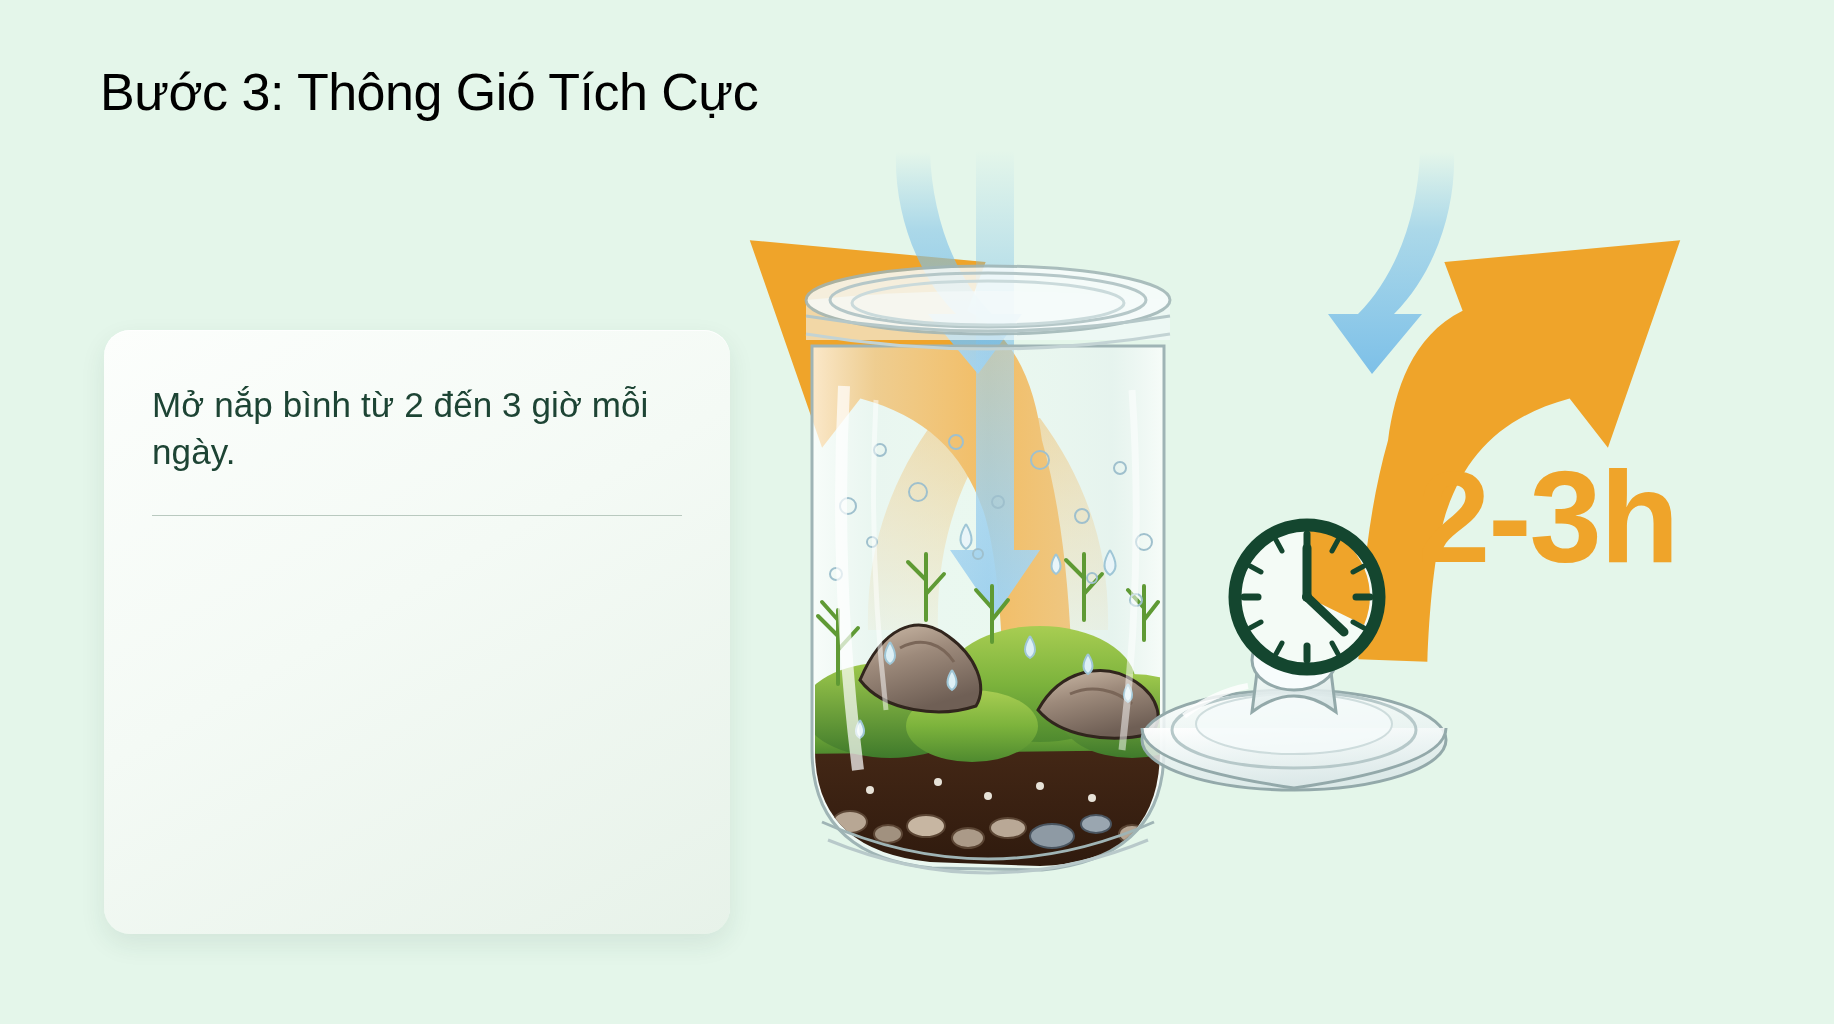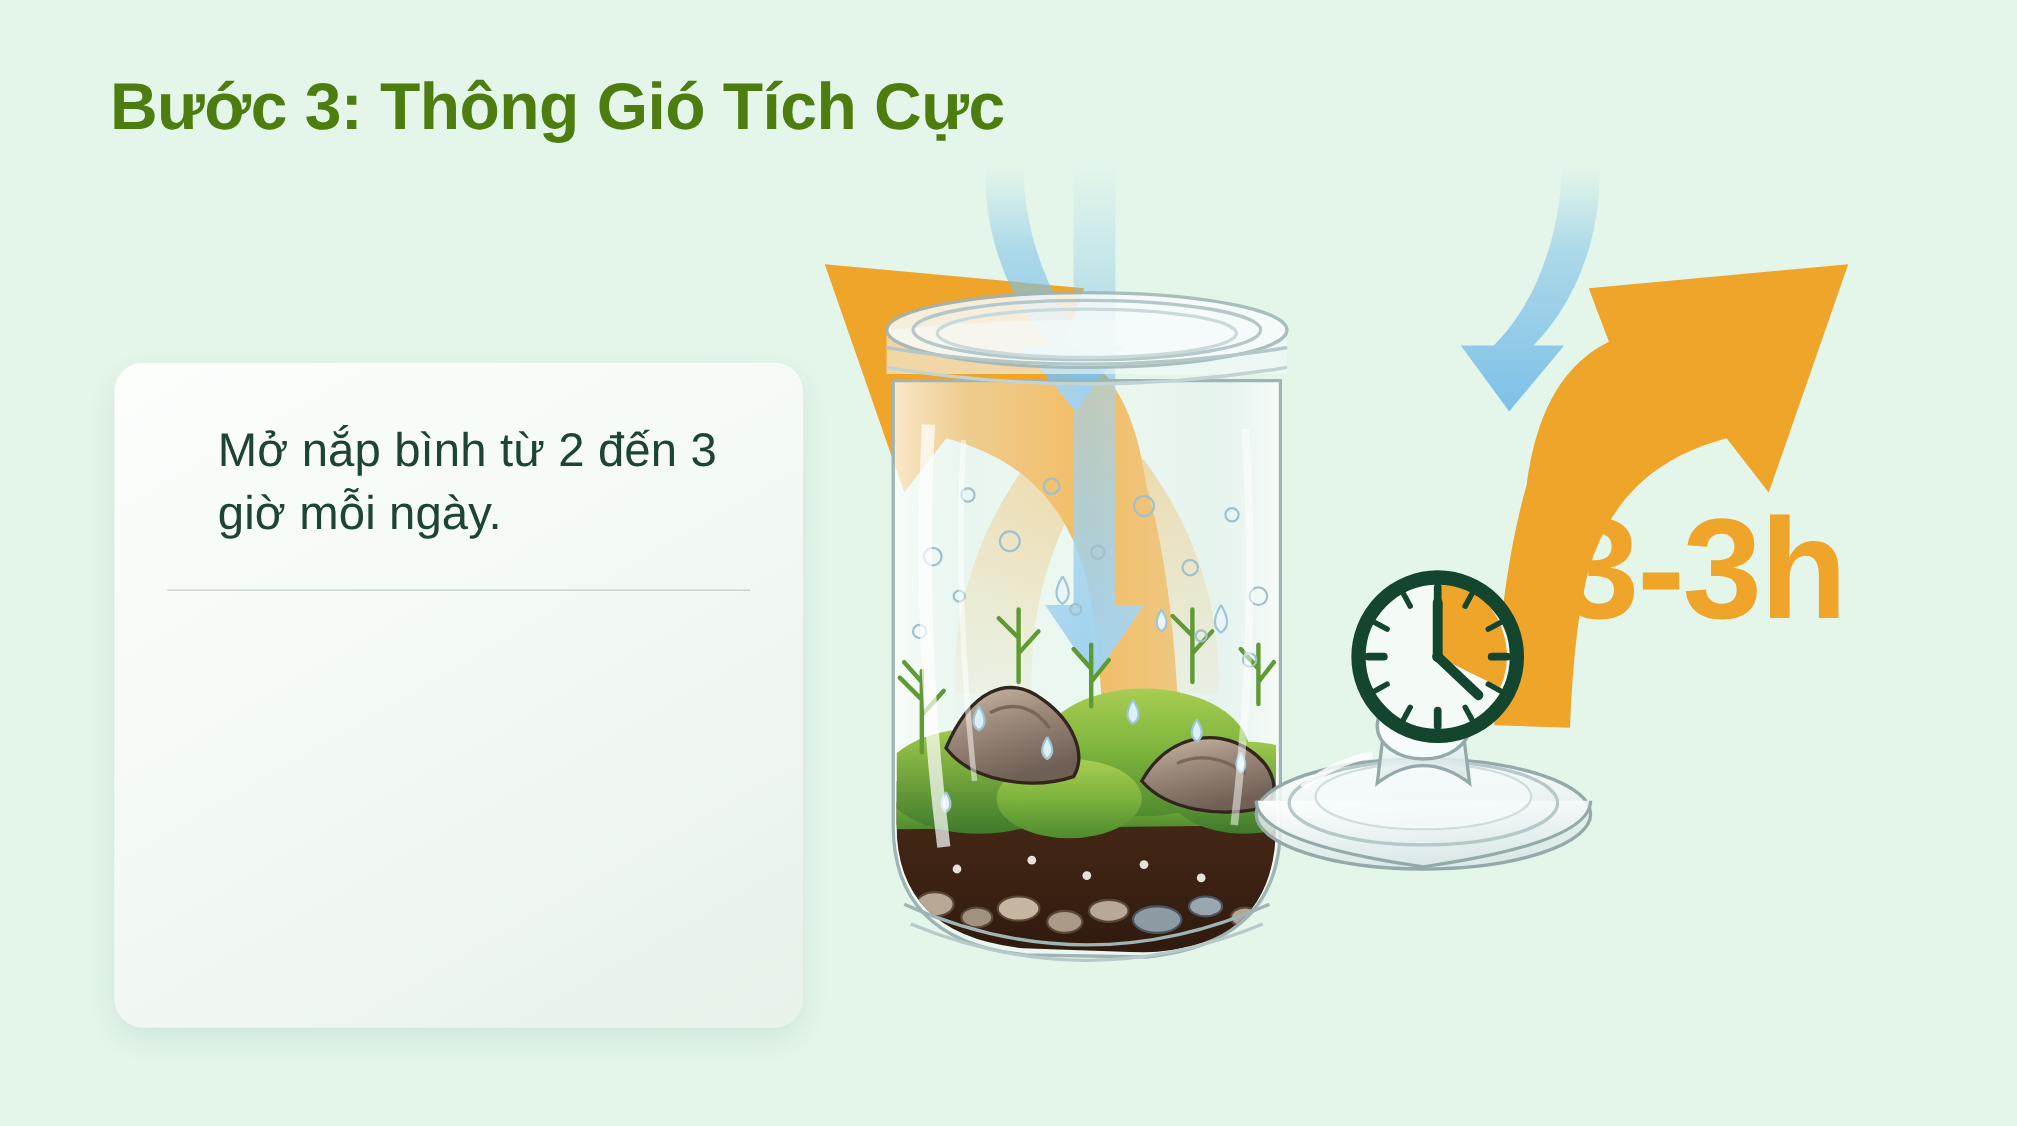--- a/index.html
+++ b/index.html
@@ -7,37 +7,37 @@
   body {
     background:#e4f6ea;
     font-family:"Liberation Sans", sans-serif;
     position:relative;
   }
   #stage { position:absolute; inset:0; }
 
   
   .title {
     position:absolute; left:100px; top:62px;
-    font-size:60px; font-weight:bold;
-    color:#4d7c0f; letter-spacing:-0.5px;
+    font-size:52px; font-weight:normal;
+    color:#000000; letter-spacing:-0.5px;
     white-space:nowrap;
   }
 
   
   .card {
     position:absolute; left:104px; top:330px;
     width:626px; height:604px;
     border-radius:26px;
     background:linear-gradient(150deg,#fcfefc 0%,#f4faf5 45%,#e7f2e9 100%);
     box-shadow:0 10px 26px rgba(30,70,50,.09), 0 1px 0 rgba(255,255,255,.8) inset;
   }
   .card-inner { position:absolute; left:48px; right:48px; top:52px; }
   .lead {
-    font-size:43px; line-height:1.33;
-    color:#1d4434; letter-spacing:.1px;margin-left:46px;
+    font-size:35px; line-height:1.33;
+    color:#1d4434; letter-spacing:.1px;
   }
   .divider {
     height:1px; background:#b9c9bf;
     margin:40px 0 48px 0;
   }
   .body-copy {
     font-size:35px; line-height:1.42;
     color:#1d4434; letter-spacing:.1px;
   }
 
@@ -282,15 +282,15 @@
         <line x1="28" y1="116" x2="39" y2="110"></line>
         <line x1="28" y1="54" x2="39" y2="60"></line>
         <line x1="54" y1="28" x2="60" y2="39"></line>
       </g>
       <line x1="85" y1="85" x2="85" y2="36" stroke="#14462f" stroke-width="9" stroke-linecap="round"></line>
       <line x1="85" y1="85" x2="122" y2="120" stroke="#14462f" stroke-width="9" stroke-linecap="round"></line>
       <circle cx="85" cy="85" r="5" fill="#14462f"></circle>
     </svg>
   </div>
 
-  <div class="badge">3-3h</div>
+  <div class="badge">2-3h</div>
 
 </div>
 
 </body></html>

